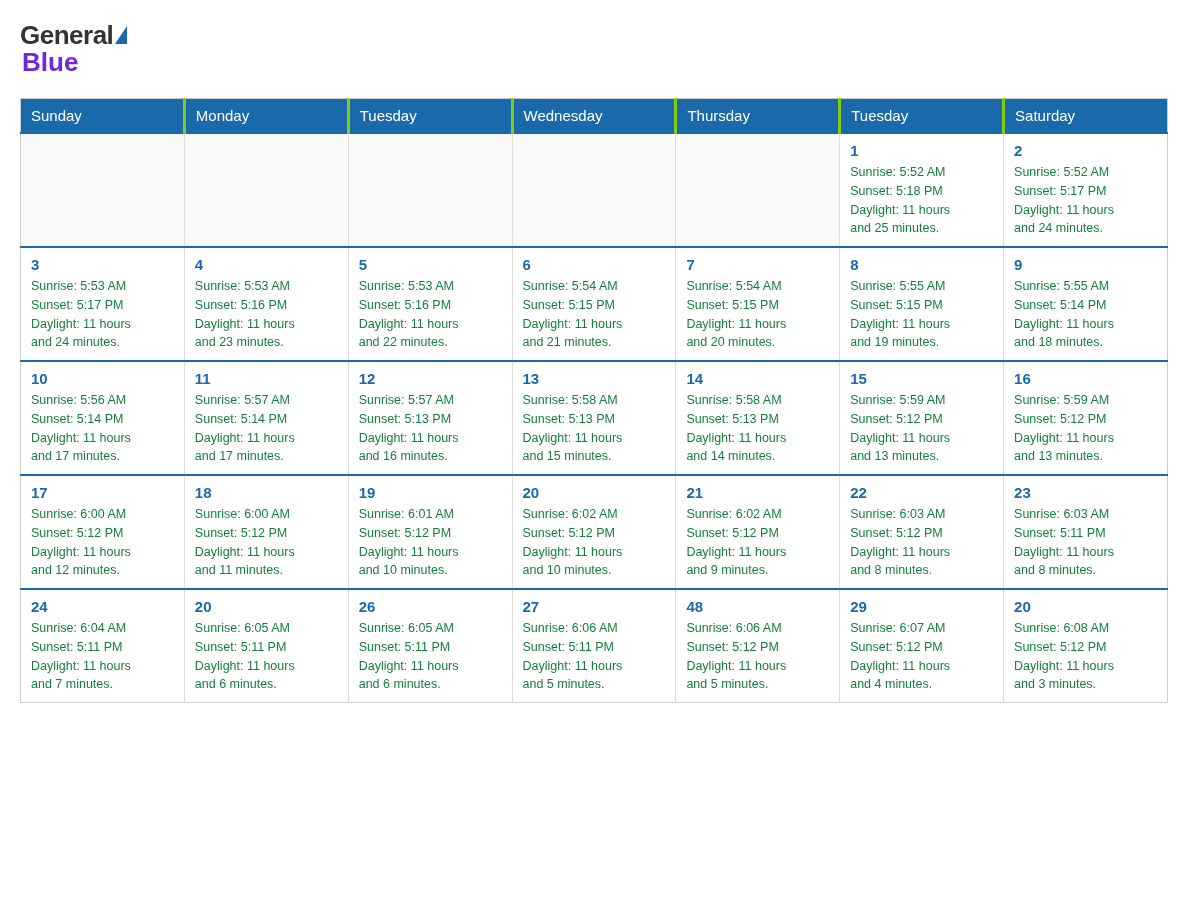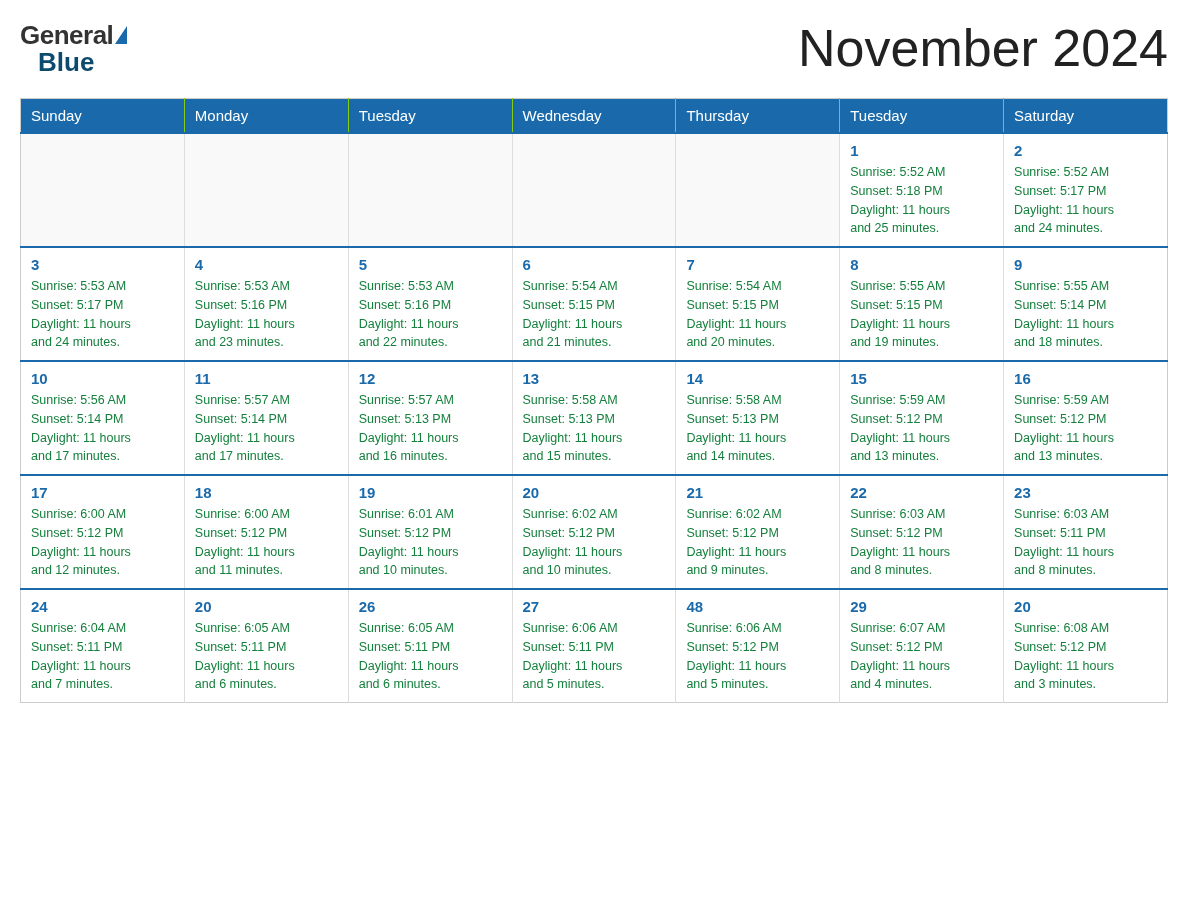--- a/index.html
+++ b/index.html
@@ -37,23 +37,23 @@
       width: 0;
       height: 0;
       border-left: 12px solid transparent;
       border-bottom: 18px solid #1a6aab;
       margin-left: 2px;
       margin-bottom: 2px;
     }
     .logo-subtitle {
       font-size: 26px;
       font-weight: bold;
-      color: #0c4a6e;
+      color: #6d28d9;
       margin-top: -4px;
-      margin-left: 18px;
+      margin-left: 2px;
     }
     .title-section {
       text-align: right;
     }
     .main-title {
       font-size: 52px;
       font-weight: normal;
       color: #222;
       line-height: 1.1;
     }
@@ -69,21 +69,21 @@
     }
     .calendar thead tr {
       background-color: #1a6aab;
     }
     .calendar thead th {
       color: #fff;
       font-size: 15px;
       font-weight: normal;
       padding: 8px 10px;
       text-align: left;
-      border-right: 1px solid #84cc16;
+      border-right: 3px solid #84cc16;
     }
     .calendar thead th:last-child {
       border-right: none;
     }
     .calendar tbody tr {
       border-top: 2px solid #1a6aab;
     }
     .calendar tbody td {
       vertical-align: top;
       padding: 8px 10px;
@@ -116,21 +116,20 @@
 
 <div class="header-section">
   <div class="logo">
     <div class="logo-top">
       <span class="logo-general">General</span>
       <div class="logo-triangle"></div>
     </div>
     <span class="logo-subtitle">Blue</span>
   </div>
   <div class="title-section">
-    <div class="main-title">November 2024</div>
   </div>
 </div>
 
 <table class="calendar">
   <thead>
     <tr>
     <th>Sunday</th>
         <th>Monday</th>
         <th>Tuesday</th>
         <th>Wednesday</th>

